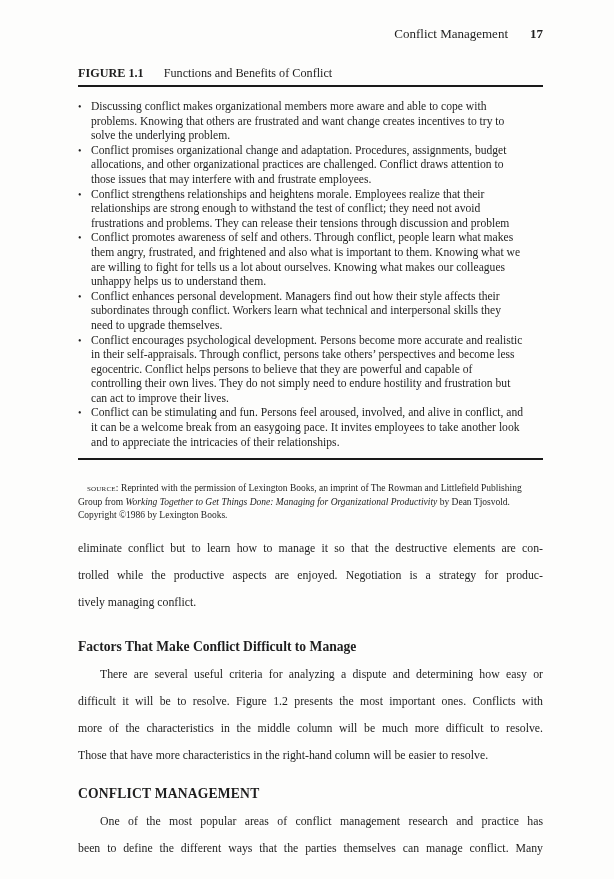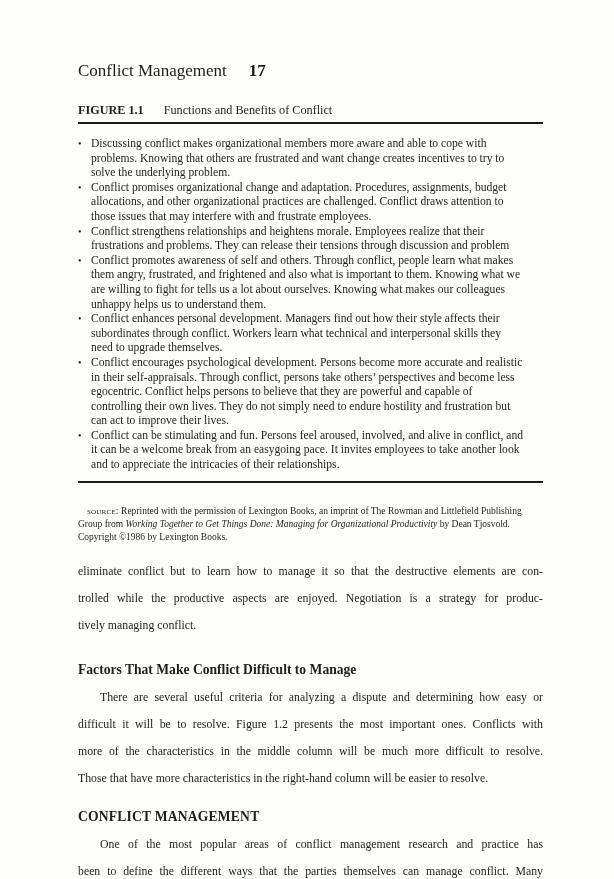--- a/index.html
+++ b/index.html
@@ -12,22 +12,23 @@
     font-family:"Liberation Serif", serif;
     overflow:hidden;
   }
   .content {
     position:absolute;
     left:78px; top:0;
     width:465px;
   }
   
   .running-head {
-    margin-top:64px;
-    font-size:17px;
+    margin-top:27px;
+    text-align:right;
+    font-size:13px;
     line-height:13px;
   }
   .running-head .pagenum { font-weight:bold; margin-left:22px; }
 
   
   .fig-caption {
     margin-top:26px;
     font-size:12.2px;
     line-height:15px;
   }
@@ -122,20 +123,21 @@
           <div class="bullet-lines">
             <div class="bline">Conflict promises organizational change and adaptation. Procedures, assignments, budget</div>
             <div class="bline">allocations, and other organizational practices are challenged. Conflict draws attention to</div>
             <div class="bline">those issues that may interfere with and frustrate employees.</div>
           </div>
         </div>
         <div class="bullet-item">
           <div class="bullet-marker">•</div>
           <div class="bullet-lines">
             <div class="bline">Conflict strengthens relationships and heightens morale. Employees realize that their</div>
+            <div class="bline">relationships are strong enough to withstand the test of conflict; they need not avoid</div>
             <div class="bline">frustrations and problems. They can release their tensions through discussion and problem</div>
           </div>
         </div>
         <div class="bullet-item">
           <div class="bullet-marker">•</div>
           <div class="bullet-lines">
             <div class="bline">Conflict promotes awareness of self and others. Through conflict, people learn what makes</div>
             <div class="bline">them angry, frustrated, and frightened and also what is important to them. Knowing what we</div>
             <div class="bline">are willing to fight for tells us a lot about ourselves. Knowing what makes our colleagues</div>
             <div class="bline">unhappy helps us to understand them.</div>

